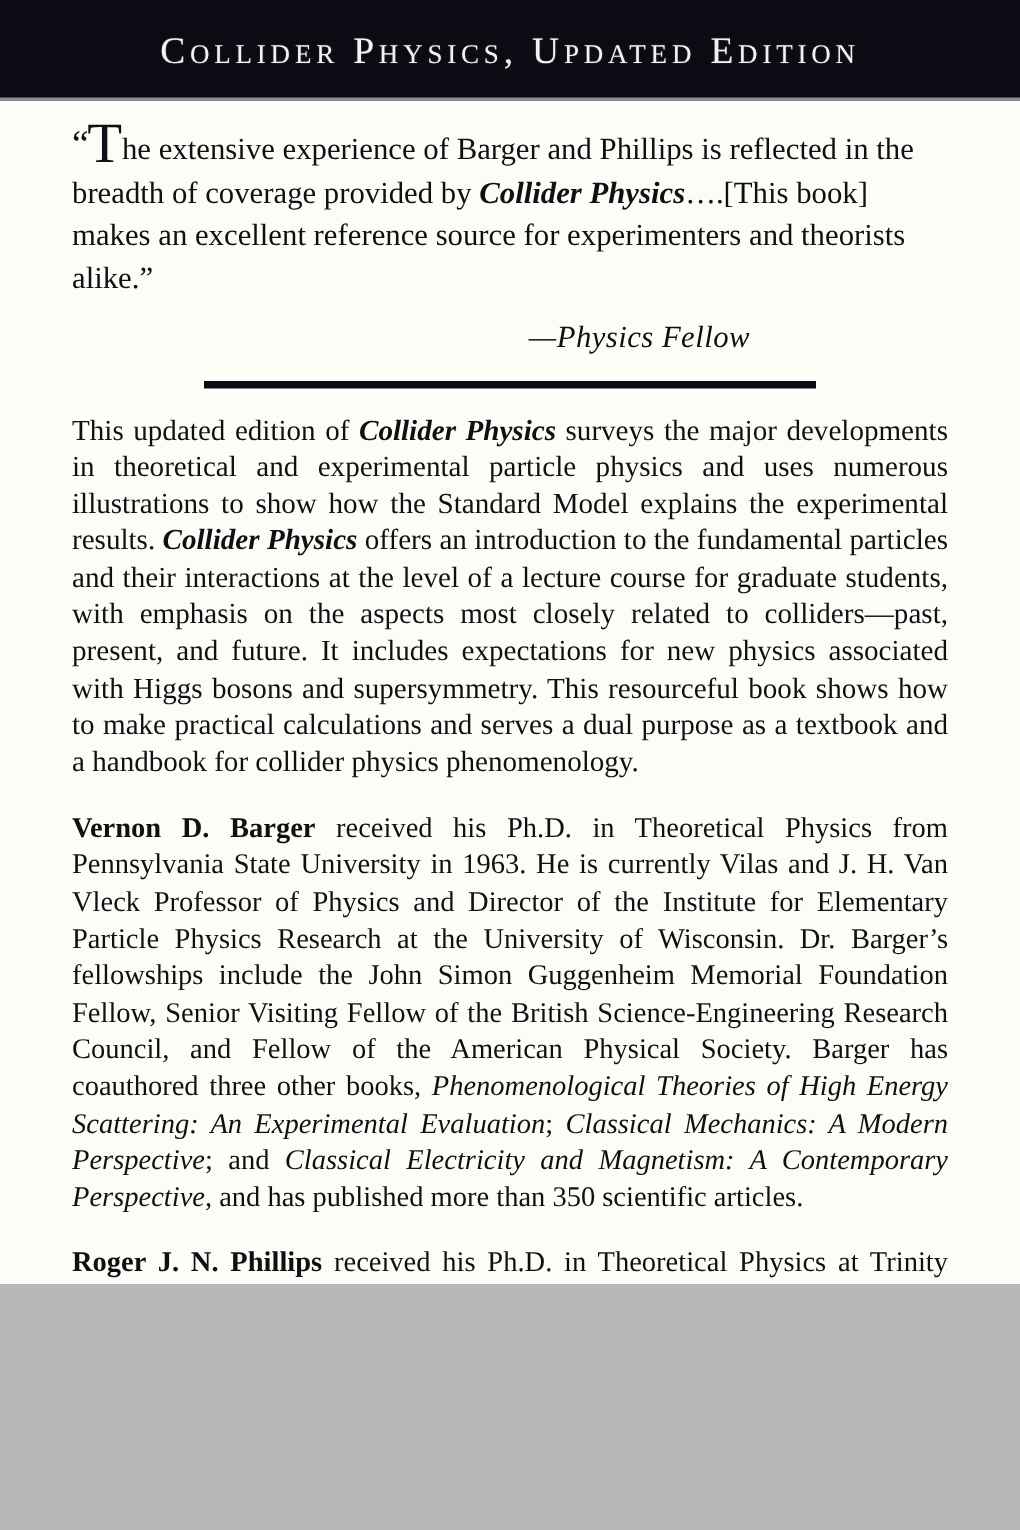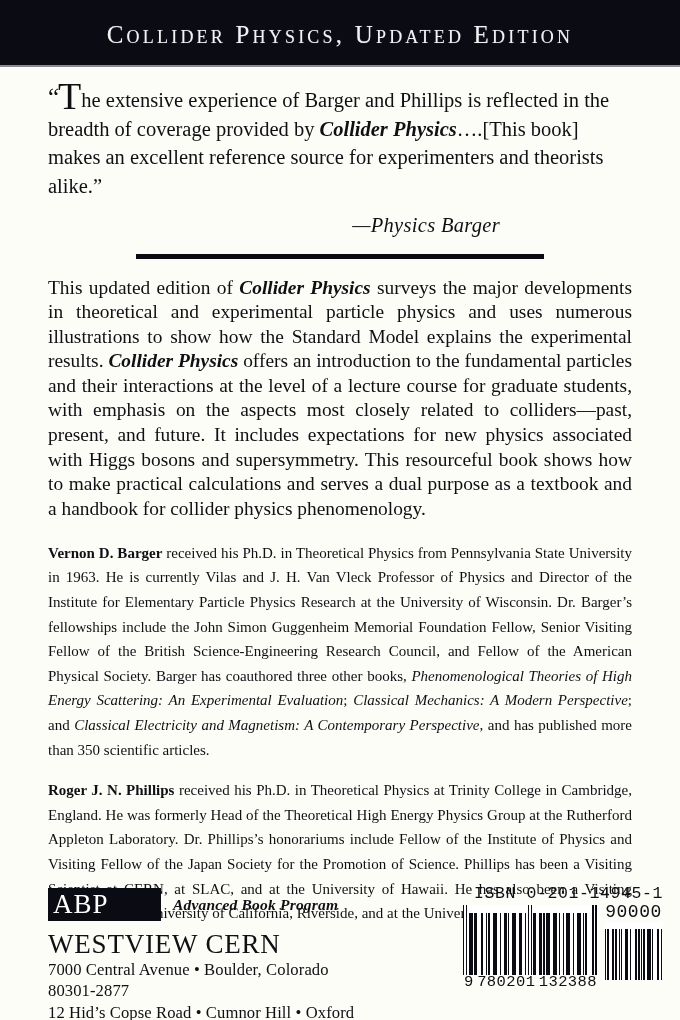--- a/index.html
+++ b/index.html
@@ -4,21 +4,21 @@
 <title>Collider Physics — Back Cover</title>
 <style>
   html, body {
     margin: 0;
     padding: 0;
     background: #b8b8b8;
   }
   .cover {
     position: relative;
     width: 680px;
-    height: 1020px;
+    height: 856px;
     background: #fdfdf8;
     overflow: hidden;
     font-family: "Liberation Serif", "DejaVu Serif", serif;
     color: #100f14;
     box-sizing: border-box;
   }
 
   
   .header-band {
     position: absolute;
@@ -106,21 +106,21 @@
     margin-top: 17px;
     font-size: 19.4px;
     line-height: 24.6px;
     text-align: justify;
     hyphens: none;
   }
 
   
   .bio {
     margin-top: 17px;
-    font-size: 15px;
+    font-size: 19px;
     line-height: 24.6px;
     text-align: justify;
   }
   .bio-2 { margin-top: 16px; }
 
   
   .footer {
     position: absolute;
     left: 48px;
     top: 888px;
@@ -230,21 +230,21 @@
 <div class="cover">
 
   <div class="header-band">
     <div class="header-title">Collider Physics, Updated Edition</div>
   </div>
 
   <div class="body-wrap">
 
     <div class="quote-block">
       <p><span class="dropcap-open">“</span><span class="dropcap">T</span><span>he extensive experience of Barger and Phillips is reflected in the breadth of coverage provided by </span><span class="bi">Collider Physics</span><span>….[This book] makes an excellent reference source for experimenters and theorists alike.”</span></p>
-      <div class="quote-attrib">—Physics Barger</div>
+      <div class="quote-attrib">—Physics Fellow</div>
     </div>
 
     <div class="divider-wrap">
       <div class="divider"></div>
     </div>
 
     <p class="description"><span>This updated edition of </span><span class="bi">Collider Physics</span><span> surveys the major developments in theoretical and experimental particle physics and uses numerous illustrations to show how the Standard Model explains the experimental results. </span><span class="bi">Collider Physics</span><span> offers an introduction to the fundamental particles and their interactions at the level of a lecture course for graduate students, with emphasis on the aspects most closely related to colliders—past, present, and future. It includes expectations for new physics associated with Higgs bosons and supersymmetry. This resourceful book shows how to make practical calculations and serves a dual purpose as a textbook and a handbook for collider physics phenomenology.</span></p>
 
     <p class="bio"><span class="bd">Vernon D. Barger</span><span> received his Ph.D. in Theoretical Physics from Pennsylvania State University in 1963. He is currently Vilas and J. H. Van Vleck Professor of Physics and Director of the Institute for Elementary Particle Physics Research at the University of Wisconsin. Dr. Barger’s fellowships include the John Simon Guggenheim Memorial Foundation Fellow, Senior Visiting Fellow of the British Science-Engineering Research Council, and Fellow of the American Physical Society. Barger has coauthored three other books, </span><span class="it">Phenomenological Theories of High Energy Scattering: An Experimental Evaluation</span><span>; </span><span class="it">Classical Mechanics: A Modern Perspective</span><span>; and </span><span class="it">Classical Electricity and Magnetism: A Contemporary Perspective</span><span>, and has published more than 350 scientific articles.</span></p>
 

